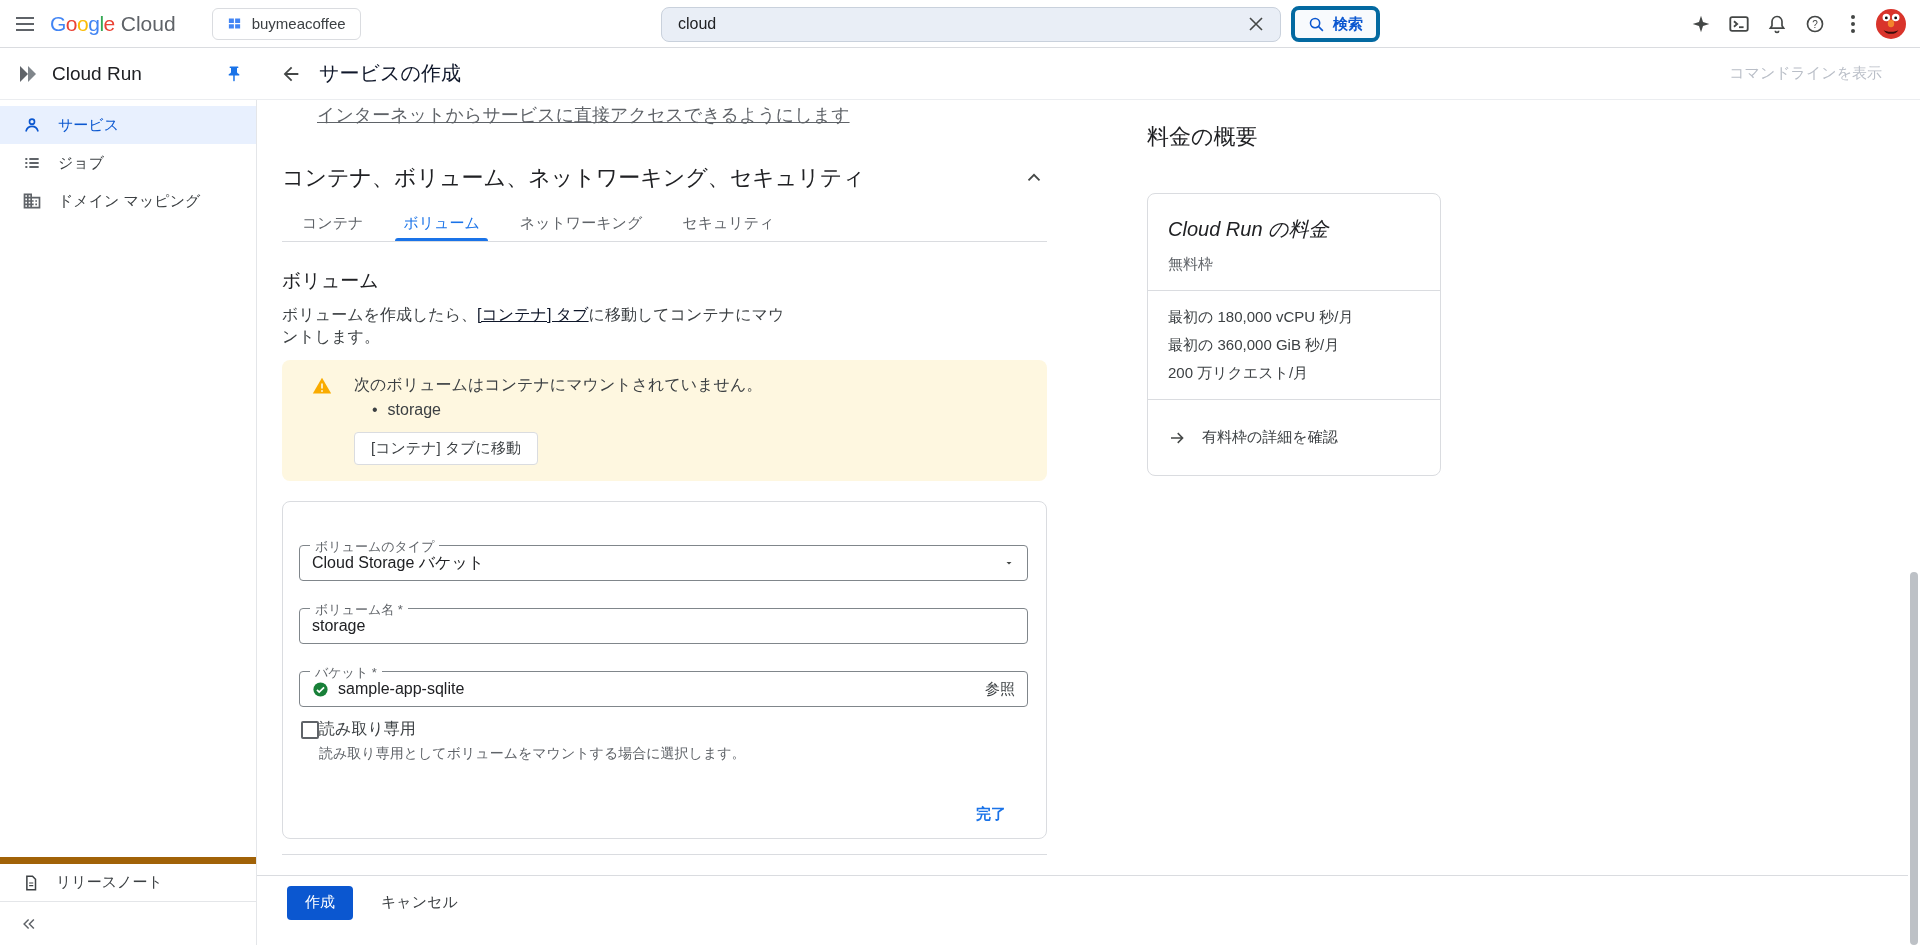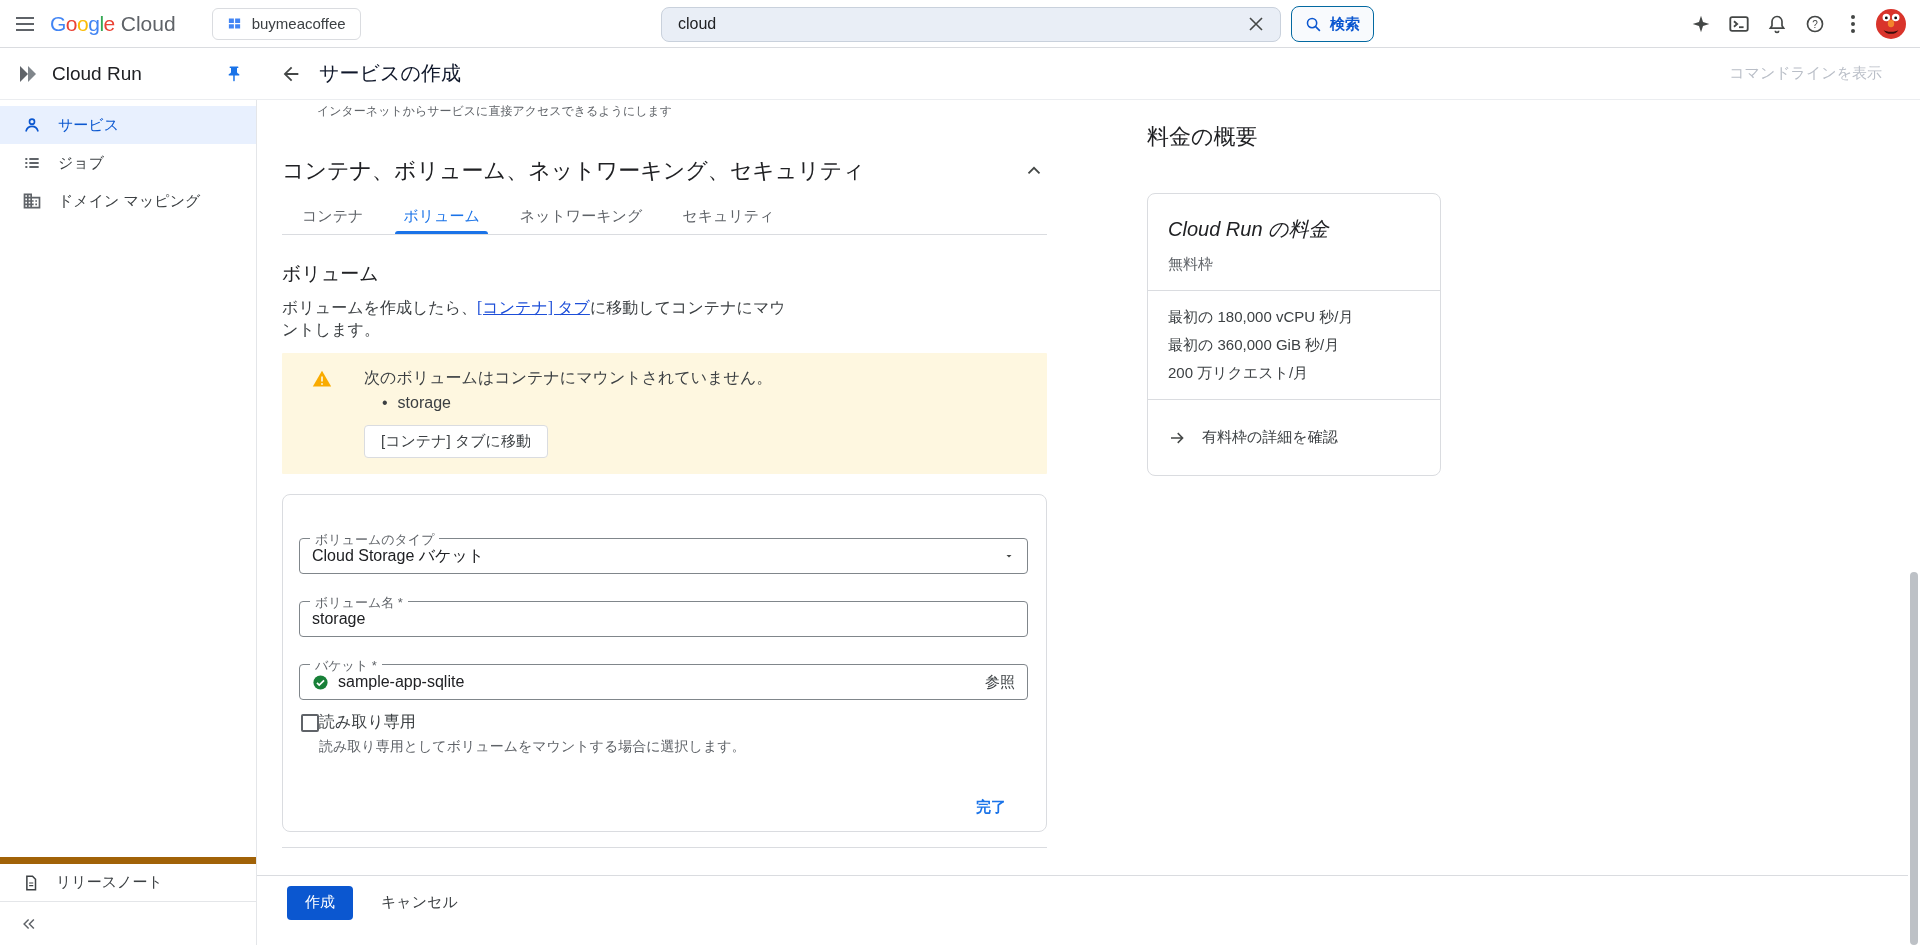--- a/index.html
+++ b/index.html
@@ -20,21 +20,21 @@
                   display:flex; align-items:center; padding:0 14px; gap:10px; font-size:15px;
                   color:#3c4043; cursor:pointer; }
   .search-area { position:absolute; left:661px; top:6px; display:flex; align-items:center; }
   .search-box { display:flex; align-items:center; width:620px; height:35px; background:#e9eef6;
                 border:1px solid #c9d1dc; border-radius:8px; padding:0 10px 0 16px; }
   .search-box input { flex:1; border:none; outline:none; background:transparent; font-size:16px;
                       color:#202124; font-family:inherit; }
   .clear-btn { width:28px; height:28px; display:flex; align-items:center; justify-content:center;
                cursor:pointer; border-radius:50%; }
   .search-go { margin-left:10px; height:36px; display:flex; align-items:center; gap:8px;
-               padding:0 13px; border:1px solid #0369a1; border-radius:8px; background:#f8fafd;
+               padding:0 13px; border:4px solid #0369a1; border-radius:8px; background:#f8fafd;
                color:#0b57d0; font-size:15px; font-weight:700; font-family:inherit; cursor:pointer; }
   .topbar-right { margin-left:auto; display:flex; align-items:center; padding-right:10px; }
 
   
   .appbar { position:absolute; top:48px; left:0; right:0; height:52px; background:#fff;
             border-bottom:1px solid #ebedf0; display:flex; align-items:stretch; z-index:5; }
   .appbar-left { width:257px; flex:none; display:flex; align-items:center; padding-left:16px;
                  gap:12px; position:relative; }
   .product-title { font-size:19px; color:#202124; }
   .pin-btn { position:absolute; right:14px; cursor:pointer; }
@@ -56,36 +56,36 @@
   .sidebar-spacer { flex:1; }
   .side-bottom-item { height:44px; border-top:7px solid #a16207; display:flex; align-items:center;
                       gap:16px; padding-left:22px; font-size:15px; color:#3c4043; cursor:pointer; flex:none; }
   .collapse-row { height:44px; border-top:1px solid #e4e6e9; display:flex; align-items:center;
                   padding-left:20px; cursor:pointer; flex:none; color:#5f6368; }
 
   
   .content { position:absolute; left:257px; top:100px; right:12px; bottom:54px; overflow:hidden;
              background:#fff; }
   .form-col { position:absolute; left:25px; top:0; width:765px; }
-  .intro { margin-left:35px; padding-top:3px; font-size:12px; color:#5f6368; }
+  .intro { margin-left:35px; padding-top:3px; font-size:18px; color:#5f6368;text-decoration:underline; }
   .section-head { margin-top:36px; display:flex; align-items:center; justify-content:space-between; }
   .section-title { font-size:22px; color:#202124; font-weight:400; }
   .chev-btn { cursor:pointer; padding:2px; }
   .tabs { margin-top:12px; display:flex; border-bottom:1px solid #dadce0; }
   .tab { padding:0 20px; height:36px; line-height:36px; font-size:15px; font-weight:500;
          color:#5f6368; position:relative; cursor:pointer; }
   .tab.active { color:#1a73e8; }
   .tab.active::after { content:""; position:absolute; left:12px; right:12px; bottom:0; height:3px;
                        background:#1a73e8; border-radius:3px 3px 0 0; }
   .vol-heading { margin-top:26px; font-size:19px; color:#202124; font-weight:400; }
   .vol-desc { margin-top:10px; width:505px; font-size:16px; line-height:22px; color:#3c4043; }
-  .vol-desc .link { color:#1d4ed8; text-decoration:underline; cursor:pointer;font-family:Liberation Serif, serif; }
-
-  .warning { margin-top:12px; background:#fef7e0; border-radius:1px; padding:15px 20px 16px 30px;
-             display:flex; gap:32px; }
+  .vol-desc .link { color:#0f172a; text-decoration:underline; cursor:pointer; }
+
+  .warning { margin-top:12px; background:#fef7e0; border-radius:8px; padding:15px 20px 16px 30px;
+             display:flex; gap:22px; }
   .warn-icon { flex:none; padding-top:1px; }
   .warn-text { font-size:16px; color:#3c4043; }
   .warn-item { margin:5px 0 0 18px; display:flex; gap:10px; font-size:16px; color:#3c4043; }
   .warn-btn { margin-top:13px; height:33px; padding:0 16px; background:#fff; border:1px solid #dadce0;
               border-radius:4px; font-size:15px; color:#3c4043; font-family:inherit; cursor:pointer; }
 
   .vol-card { margin-top:20px; border:1px solid #dadce0; border-radius:8px; padding:16px 18px 14px 16px; }
   .card-head { display:flex; align-items:center; }
   .card-title { font-size:20px; color:#202124; margin-left:12px; }
   .trash-btn { margin-left:auto; cursor:pointer; padding:2px; }

